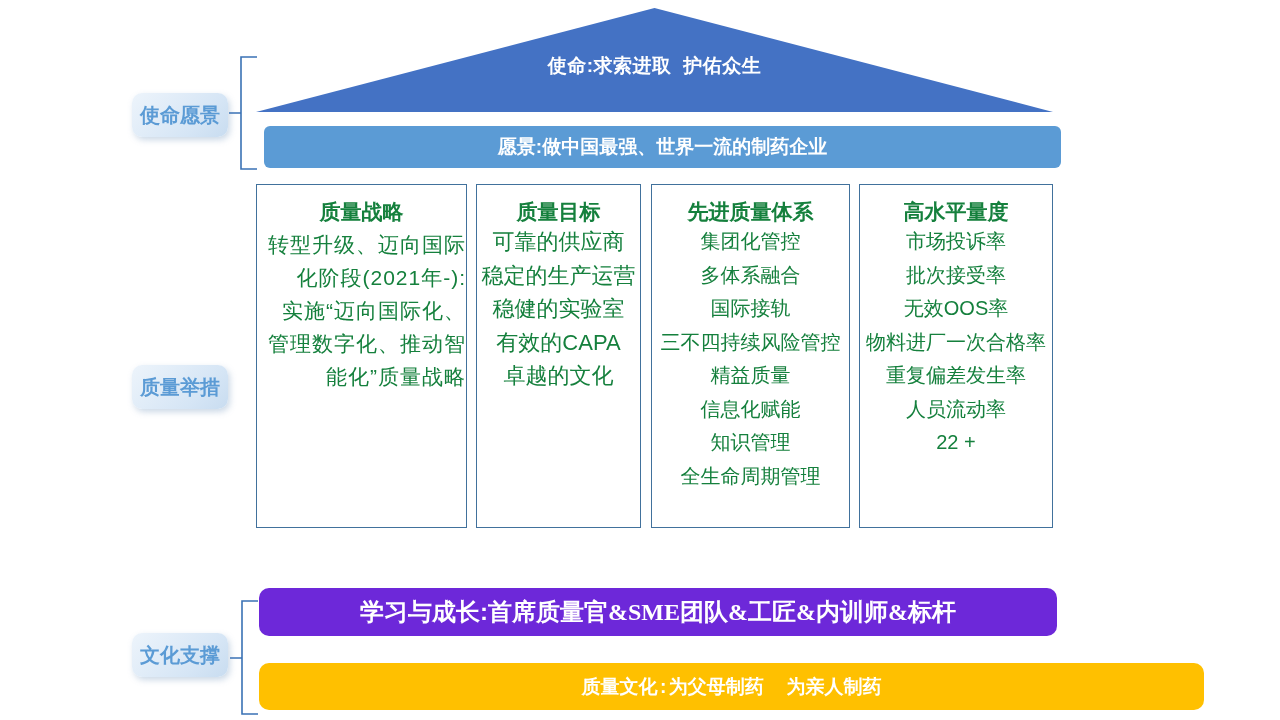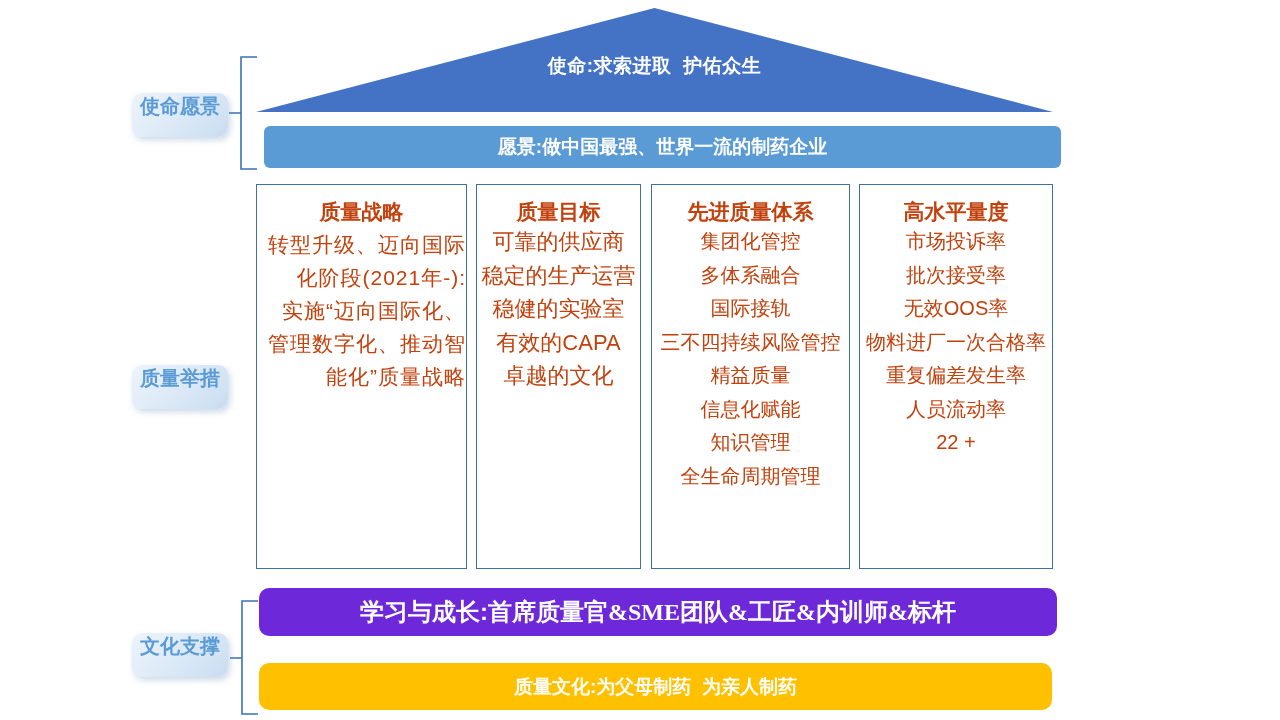--- a/index.html
+++ b/index.html
@@ -18,45 +18,45 @@
     color:#fff; font-weight:bold; font-size:19px; padding-bottom:33px;
     white-space:pre; letter-spacing:0.5px;
   }
   
   .bar {
     position:absolute; display:flex; align-items:center; justify-content:center;
     color:#fff; font-weight:bold; white-space:pre;
   }
   .vision-bar { left:256px; top:126px; width:797px; height:42px; background:#5B9BD5; border-radius:6px; font-size:19px;margin-left:8px; }
   .growth-bar { left:259px; top:588px; width:798px; height:48px; background:#6d28d9; border-radius:10px; font-size:24px; }
-  .culture-bar { left:259px; top:663px; width:793px; height:47px; background:#FFC000; border-radius:10px; font-size:19px; }
+  .culture-bar { left:259px; top:663px; width:945px; height:47px; background:#FFC000; border-radius:10px; font-size:19px;font-family:Liberation Mono, monospace; }
   .seg-serif { font-family:"Liberation Serif", serif; }
   .seg-cjk { }
   
   .col {
-    position:absolute; top:184px; height:385px; box-sizing:border-box;
-    border:1.5px solid #41719C; background:#fff; text-align:center; color:#c2410c;
+    position:absolute; top:184px; height:344px; box-sizing:border-box;
+    border:1.5px solid #41719C; background:#fff; text-align:center; color:#15803d;
   }
   .col1 { left:256px; width:211px; }
   .col2 { left:476px; width:165px; }
   .col3 { left:651px; width:199px; }
   .col4 { left:859px; width:194px; }
   .col-title { font-weight:bold; font-size:21px; line-height:26px; margin-top:14px; }
   .col .item { font-size:20px; line-height:33.5px; white-space:pre; }
   .col2 .item { font-size:22px; }
   .col1 .line {
     font-size:21px; line-height:33px; text-align:right;
     padding-left:5px; letter-spacing:1px; white-space:pre;
   }
   .col1 .col-body { margin-top:3px; }
   
   .pill {
     position:absolute; left:132px; width:96px; height:44px;
     background:linear-gradient(135deg,#EDF4FB 0%,#D5E5F5 70%,#C8DCF0 100%);
-    border-radius:10px; display:flex; justify-content:center;
+    border-radius:10px; display:flex; align-items:center; justify-content:center;
     color:#5B9BD5; font-weight:bold; font-size:20px;
     box-shadow:2px 3px 6px rgba(110,145,185,0.35);
   }
   .pill-1 { top:93px; }
   .pill-2 { top:365px; }
   .pill-3 { top:633px; }
   .bracket { position:absolute; }
   .bracket path { stroke:#3A72B5; stroke-width:1.6; fill:none; }
 </style>
 </head>

